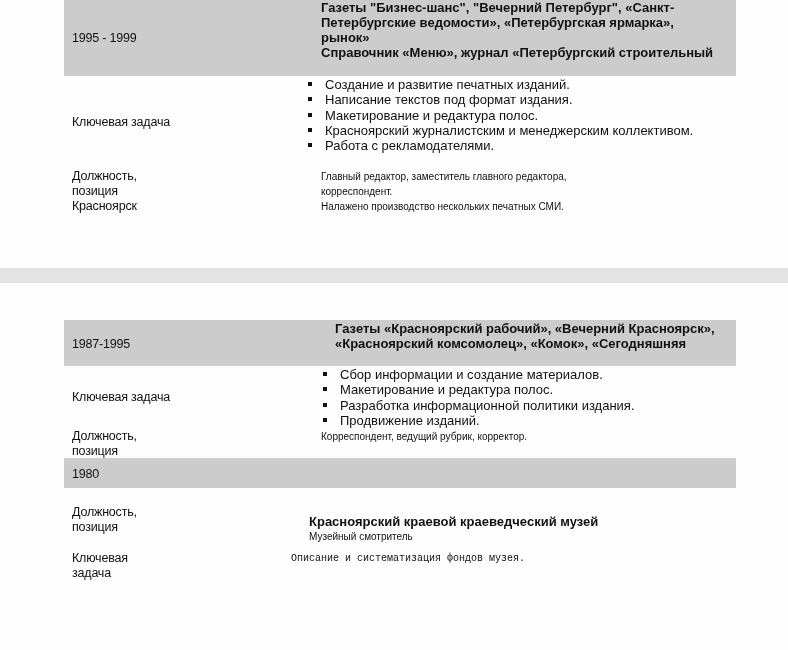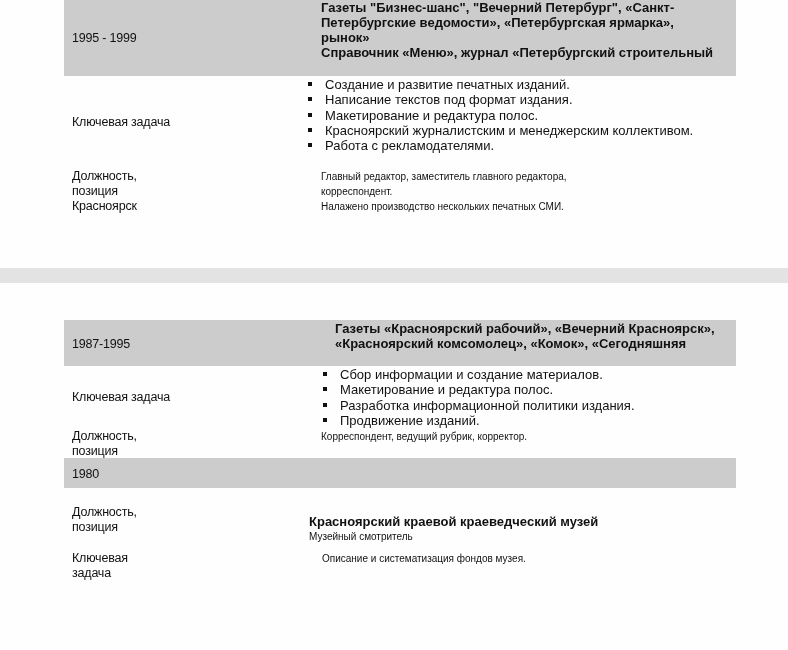--- a/index.html
+++ b/index.html
@@ -94,14 +94,14 @@
   <div class="abs label" style="left:72px; top:505px;">
     <div>Должность,</div>
     <div>позиция</div>
   </div>
   <div class="abs val" style="left:309px; top:505px;margin-top:24px;">Музейный смотритель</div>
 
   <div class="abs label" style="left:72px; top:551px;">
     <div>Ключевая</div>
     <div>задача</div>
   </div>
-  <div class="abs val" style="left:322px; top:551px;">Описание и систематизация фондов музея.</div>
+  <div class="abs val" style="left:291px; top:551px;font-family:Liberation Mono, monospace;">Описание и систематизация фондов музея.</div>
 </div>
 
 </body></html>

